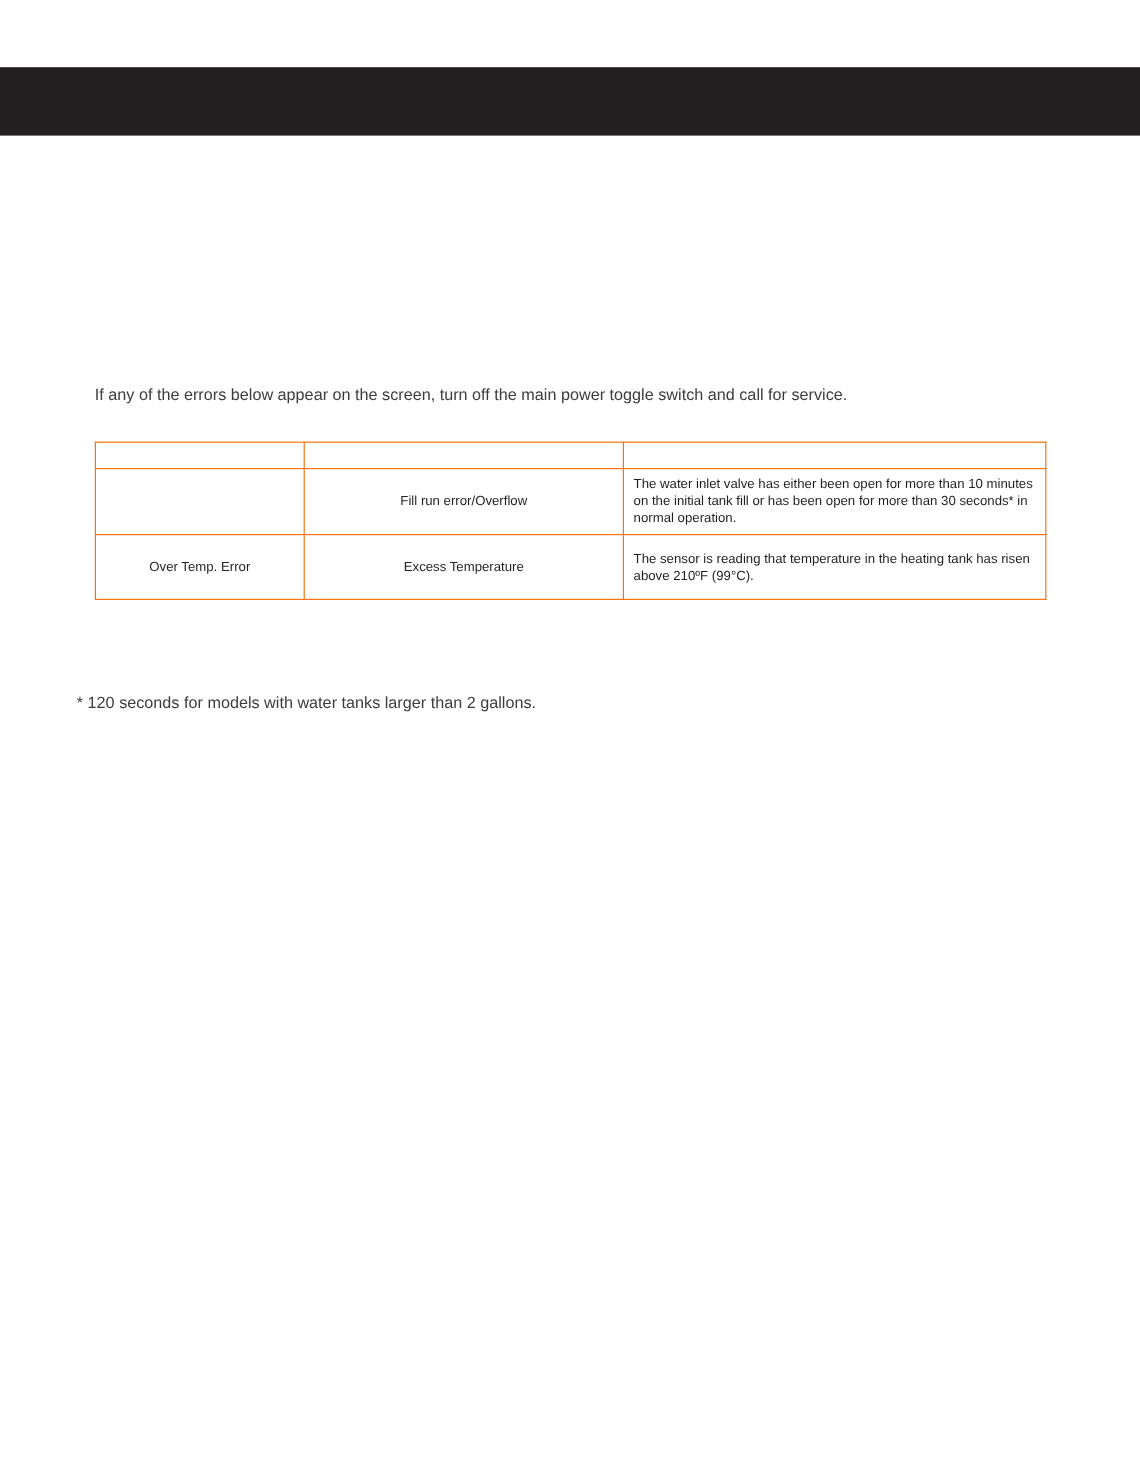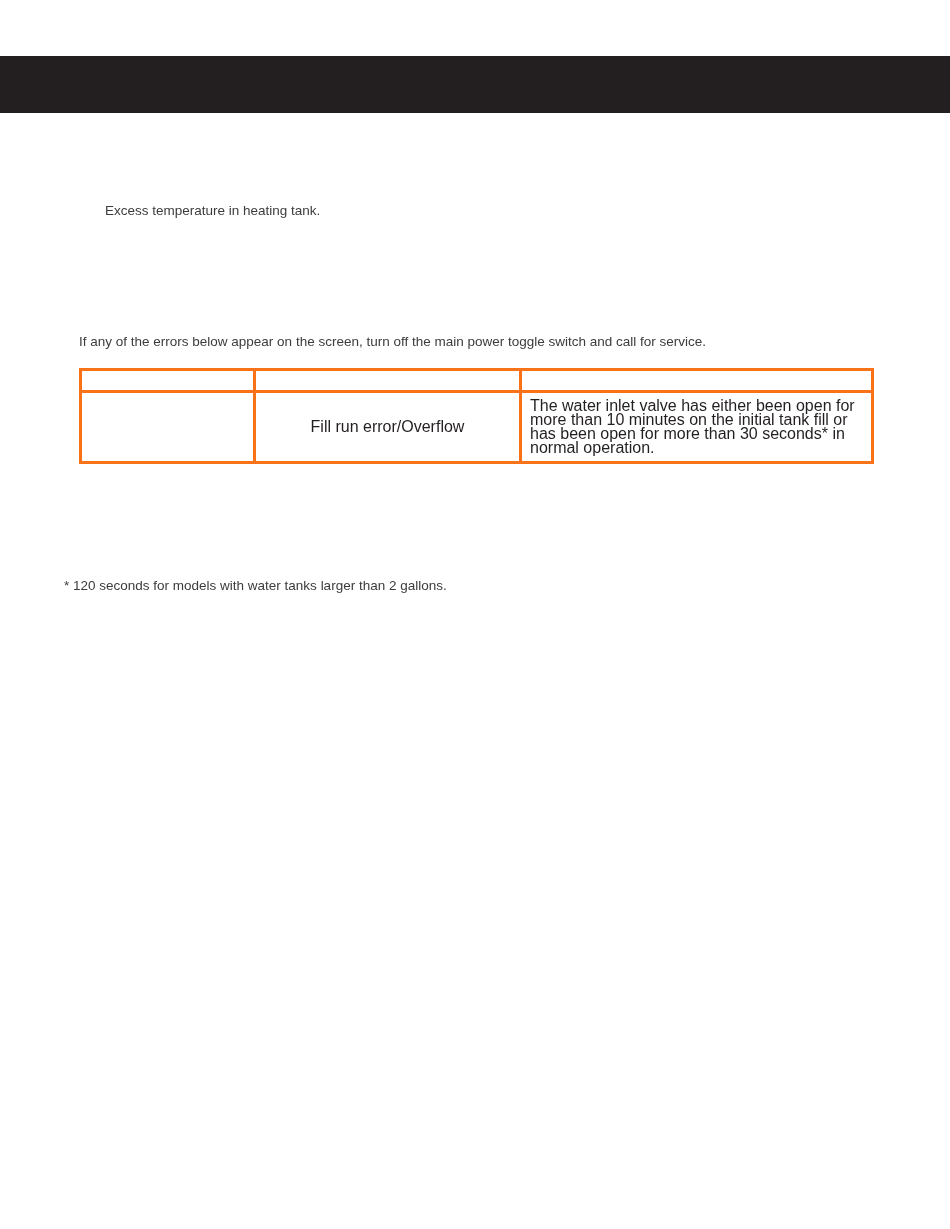--- a/index.html
+++ b/index.html
@@ -33,39 +33,39 @@
     width: 740px;
     font-size: 13.5px;
     line-height: 19px;
     color: #3c3c3c;
   }
   .error-list .item {
     margin-bottom: 7px;
   }
   .intro {
     position: absolute;
-    top: 332px;
+    top: 319px;
     left: 79px;
     width: 800px;
     font-size: 13.5px;
     line-height: 19px;
     color: #3c3c3c;
   }
   table.err-table {
     position: absolute;
     top: 368px;
     left: 79px;
     width: 792px;
     border-collapse: collapse;
     table-layout: fixed;
   }
   table.err-table th,
   table.err-table td {
-    border: 3px solid #f97316;
-    font-size: 16px;
+    border: 1px solid #f97316;
+    font-size: 11px;
     line-height: 14px;
     color: #231f20;
     font-weight: normal;
     vertical-align: middle;
   }
   table.err-table col.c1 { width: 174px; }
   table.err-table col.c2 { width: 266px; }
   table.err-table col.c3 { width: 352px; }
   table.err-table tr.head-row th {
     height: 22px;
@@ -94,21 +94,20 @@
   }
 </style>
 </head>
 <body>
 
 <div class="page">
 
   <div class="header-bar"></div>
 
   <div class="error-list">
-    <div class="item">Excess temperature in heating tank.</div>
   </div>
 
   <div class="intro">If any of the errors below appear on the screen, turn off the main power toggle switch and call for service.</div>
 
   <table class="err-table">
     <colgroup>
       <col class="c1">
       <col class="c2">
       <col class="c3">
     </colgroup>
@@ -116,18 +115,23 @@
         <tr class="head-row">
       <th></th>
       <th></th>
       <th></th>
     </tr>
     <tr class="body-row-1">
       <td class="center"></td>
       <td class="center">Fill run error/Overflow</td>
       <td class="left">The water inlet valve has either been open for more than 10 minutes on the initial tank fill or has been open for more than 30 seconds* in normal operation.</td>
     </tr>
+    <tr class="body-row-3">
+      <td class="center">Over Temp. Error</td>
+      <td class="center">Excess Temperature</td>
+      <td class="left">The sensor is reading that temperature in the heating tank has risen above 210ºF (99°C).</td>
+    </tr>
   </tbody>
     </table>
 
   <div class="footnote">* 120 seconds for models with water tanks larger than 2 gallons.</div>
 
 </div>
 
 </body></html>

